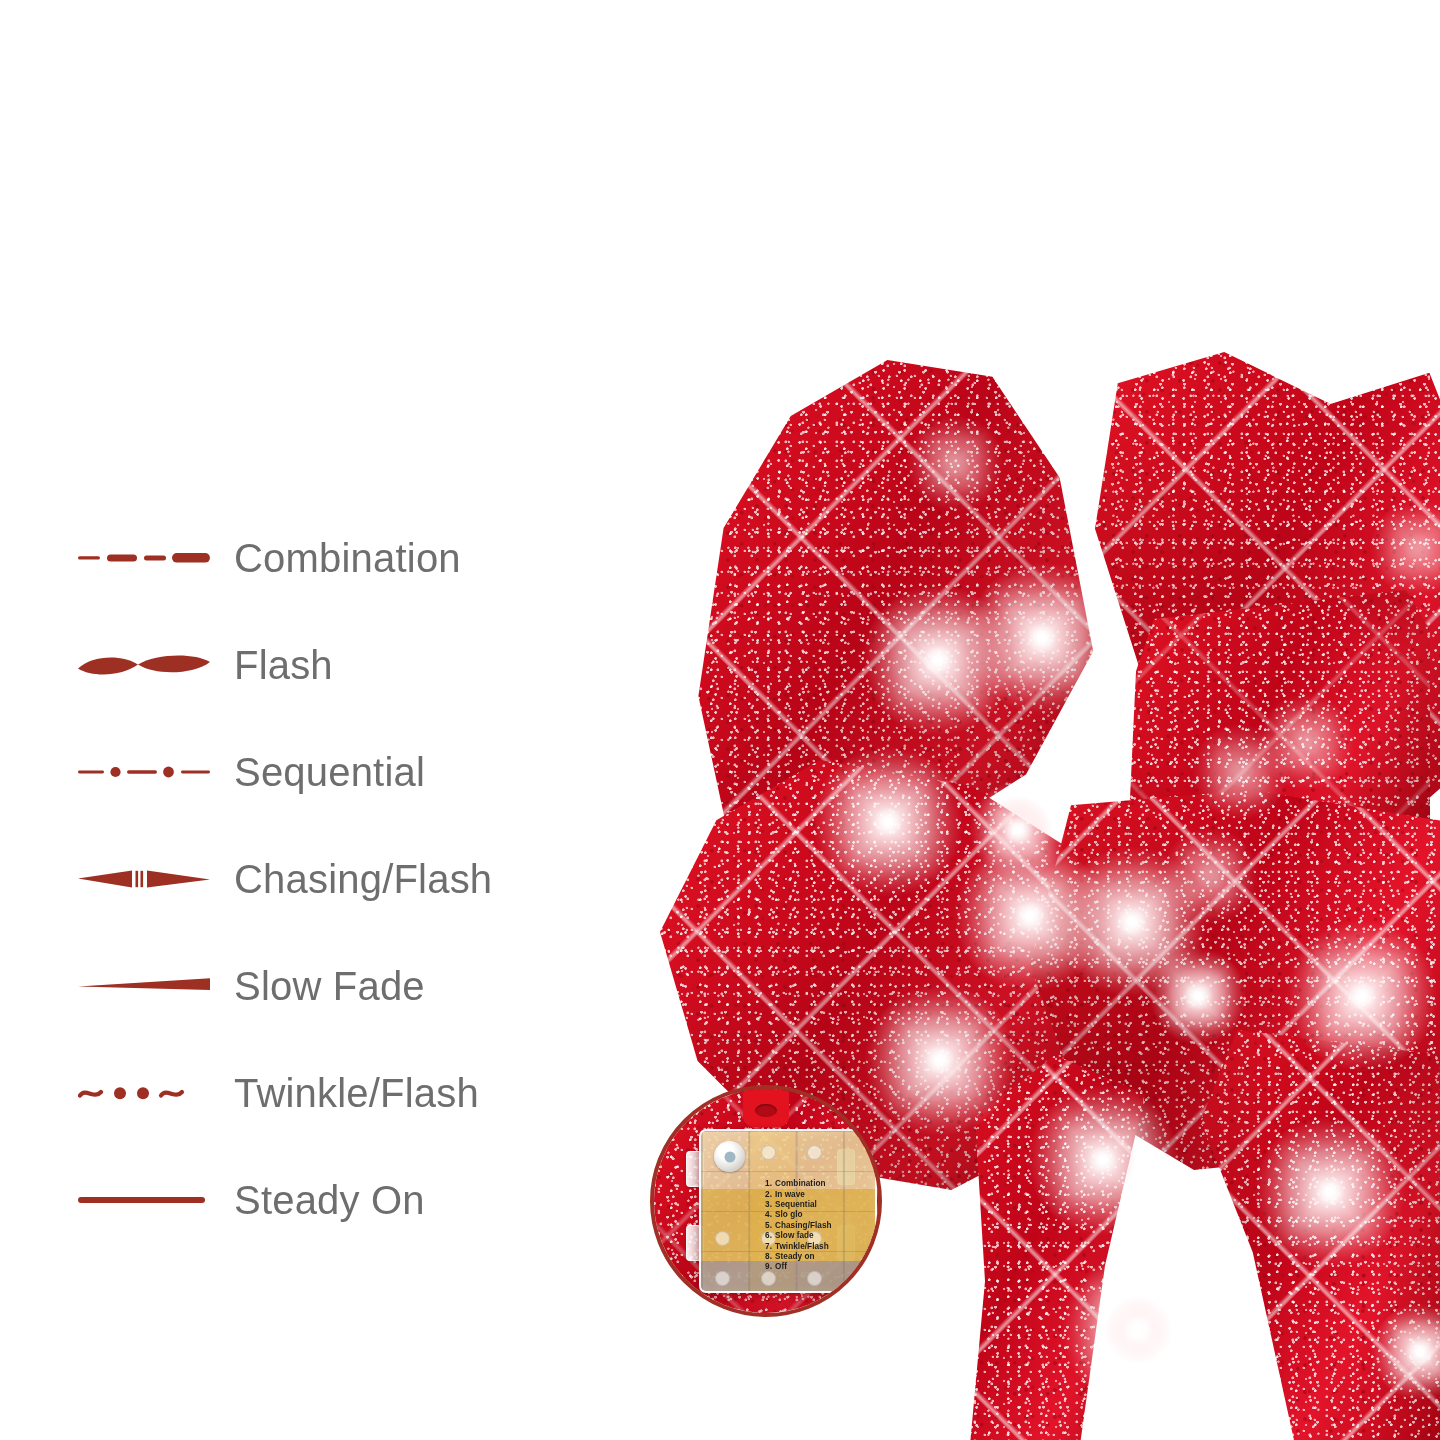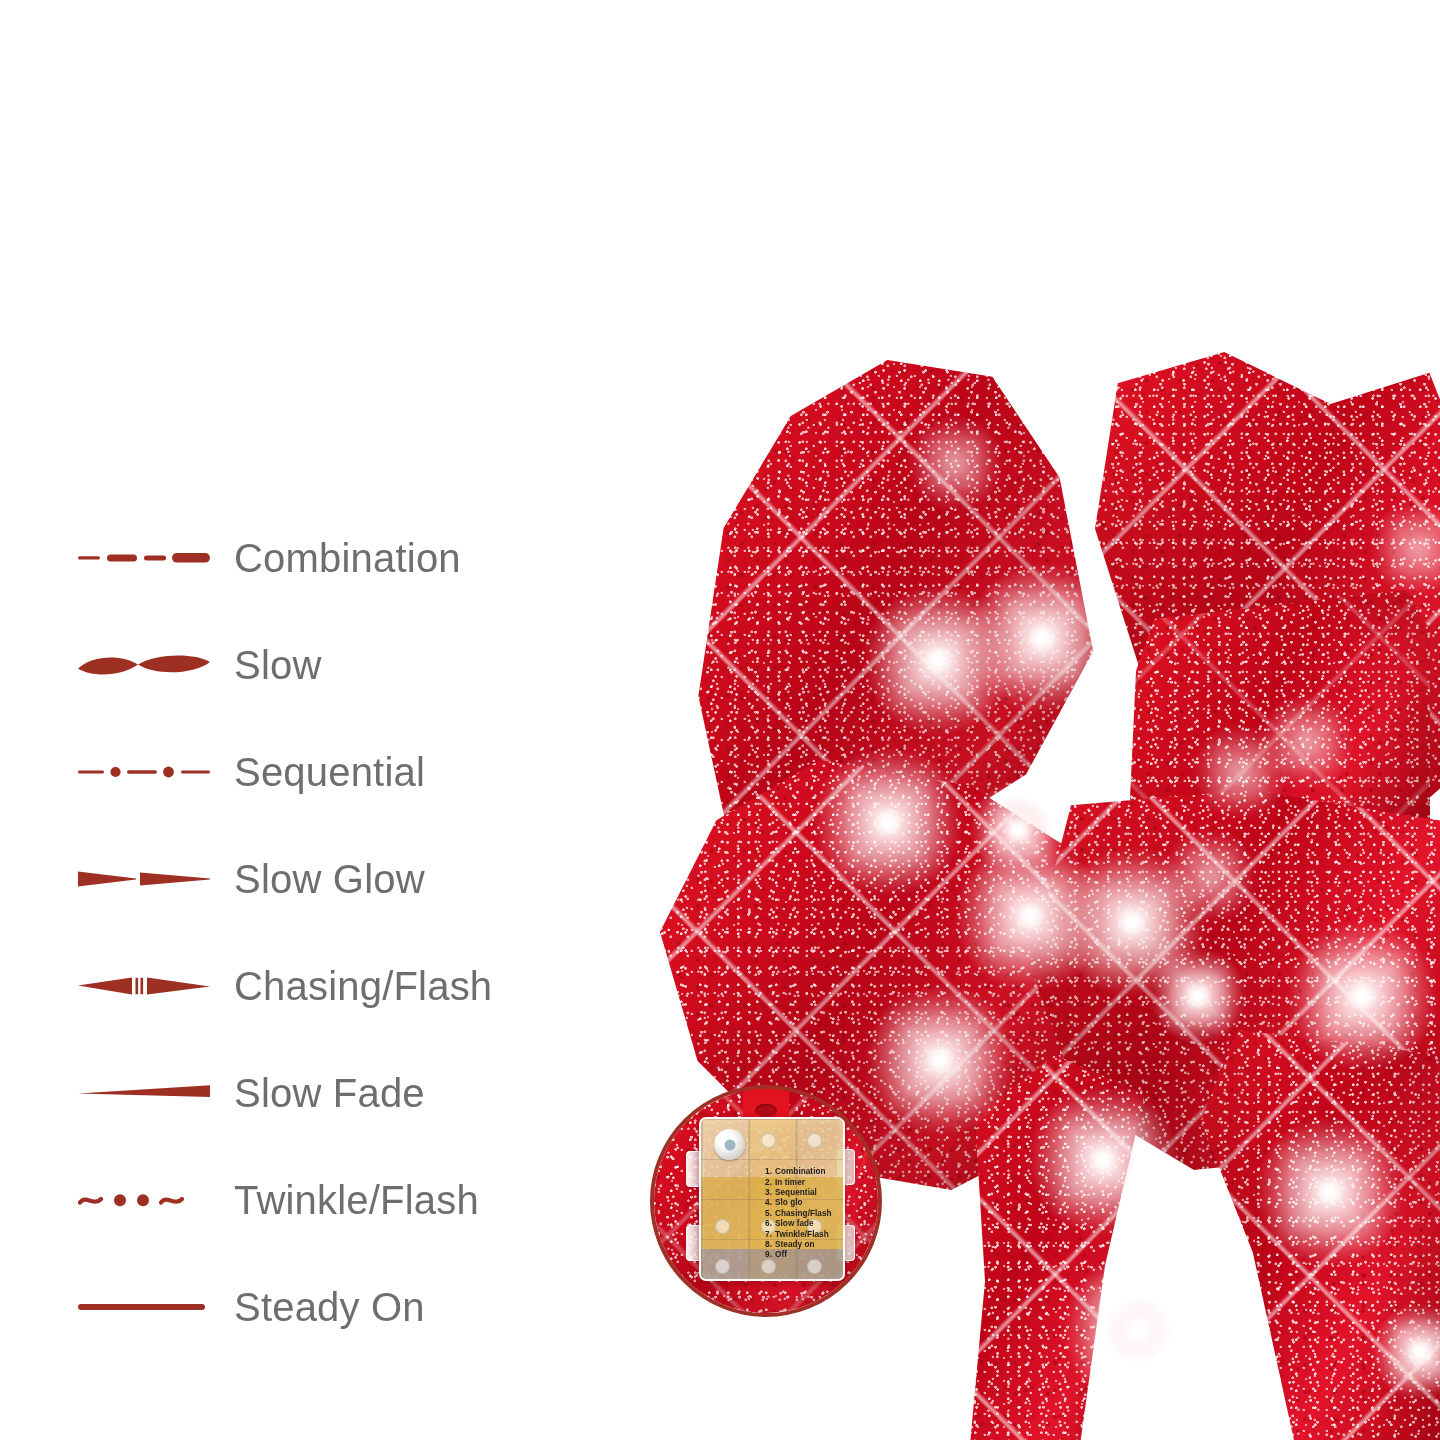--- a/index.html
+++ b/index.html
@@ -192,27 +192,28 @@
     left: 118px; top: 30px;
     width: 96px; height: 86px;
     border: 3px solid #e2242f;
     border-left: none; border-top: none;
     border-radius: 0 0 70px 0;
     transform: rotate(-6deg);
   }
 
   .batbox {
     position: absolute;
-    left: 45px; top: 28px;
+    left: 45px; top: 40px;
     width: 142px; height: 160px;
     border-radius: 7px;
     background: linear-gradient(150deg, rgba(252,250,248,.90) 0%, rgba(238,234,230,.84) 38%, rgba(246,243,240,.88) 64%, rgba(230,226,222,.86) 100%);
     border: 2px solid rgba(255,255,255,.88);
     box-shadow: 0 2px 7px rgba(90,10,12,.40), inset 0 0 10px rgba(255,255,255,.65);
     overflow: hidden;
+    padding-left: 32px;
   }
   .bat-cells {
     position: absolute; inset: 0;
     background-image:
       linear-gradient(to right,  rgba(120,110,100,.28) 0 1.5px, transparent 1.5px),
       linear-gradient(to bottom, rgba(120,110,100,.28) 0 1.5px, transparent 1.5px);
     background-size: 47.3px 40px, 47.3px 40px;
     background-position: 0 0, 0 0;
   }
   .cellbg {
@@ -347,41 +348,34 @@
         <rect x="94" y="15.0" width="38" height="9.6" rx="4.8" fill="#9e2f23"></rect>
       </svg>
       <span class="legend-label">Combination</span>
     </div>
 
     <div class="legend-row">
       <svg class="legend-icon" viewBox="0 0 132 40">
         <path d="M0 23.5 C 14 10, 44 9, 60 19.6 C 44 31.5, 14 32.5, 0 23.5 Z" fill="#9e2f23"></path>
         <path d="M132 17.0 C 116 29.5, 78 31, 60 19.6 C 78 8.5, 116 7.5, 132 17.0 Z" fill="#9e2f23"></path>
       </svg>
-      <span class="legend-label">Slow</span>
+      <span class="legend-label">Flash</span>
     </div>
 
     <div class="legend-row">
       <svg class="legend-icon" viewBox="0 0 132 40">
         <rect x="0" y="18.6" width="26" height="2.8" rx="1.4" fill="#9e2f23"></rect>
         <circle cx="37.5" cy="20" r="5.1" fill="#9e2f23"></circle>
         <rect x="49" y="18.2" width="30" height="3.6" rx="1.8" fill="#9e2f23"></rect>
         <circle cx="90.5" cy="20" r="5.4" fill="#9e2f23"></circle>
         <rect x="103" y="18.6" width="29" height="2.8" rx="1.4" fill="#9e2f23"></rect>
       </svg>
       <span class="legend-label">Sequential</span>
     </div>
 
-    <div class="legend-row">
-      <svg class="legend-icon" viewBox="0 0 132 40">
-        <path d="M0 12.5 L58 19.4 L58 20.6 L0 27.5 Z" fill="#9e2f23"></path>
-        <path d="M62 13.4 L132 19.6 L132 20.4 L62 26.6 Z" fill="#9e2f23"></path>
-      </svg>
-      <span class="legend-label">Slow Glow</span>
-    </div>
 
     <div class="legend-row">
       <svg class="legend-icon" viewBox="0 0 132 40">
         <path d="M0 19.6 L54 11.4 L54 28.6 Z" fill="#9e2f23"></path>
         <rect x="57.5" y="11.8" width="2.6" height="16.4" fill="#9e2f23"></rect>
         <rect x="62.5" y="11.8" width="2.6" height="16.4" fill="#9e2f23"></rect>
         <path d="M132 20.4 L69 11.4 L69 28.6 Z" fill="#9e2f23"></path>
       </svg>
       <span class="legend-label">Chasing/Flash</span>
     </div>
@@ -435,21 +429,21 @@
       <div class="dot-screw" style="left:106px; top:14px;"></div>
       <div class="dot-screw" style="left:14px;  top:100px;"></div>
       <div class="dot-screw" style="left:60px;  top:100px;"></div>
       <div class="dot-screw" style="left:106px; top:100px;"></div>
       <div class="dot-screw" style="left:14px;  top:140px;"></div>
       <div class="dot-screw" style="left:60px;  top:140px;"></div>
       <div class="dot-screw" style="left:106px; top:140px;"></div>
 
       <ul class="bat-legend">
         <li><span class="num">1.</span><span>Combination</span></li>
-        <li><span class="num">2.</span><span>In timer</span></li>
+        <li><span class="num">2.</span><span>In wave</span></li>
         <li><span class="num">3.</span><span>Sequential</span></li>
         <li><span class="num">4.</span><span>Slo glo</span></li>
         <li><span class="num">5.</span><span>Chasing/Flash</span></li>
         <li><span class="num">6.</span><span>Slow fade</span></li>
         <li><span class="num">7.</span><span>Twinkle/Flash</span></li>
         <li><span class="num">8.</span><span>Steady on</span></li>
         <li><span class="num">9.</span><span>Off</span></li>
       </ul>
     </div>
   </div>

